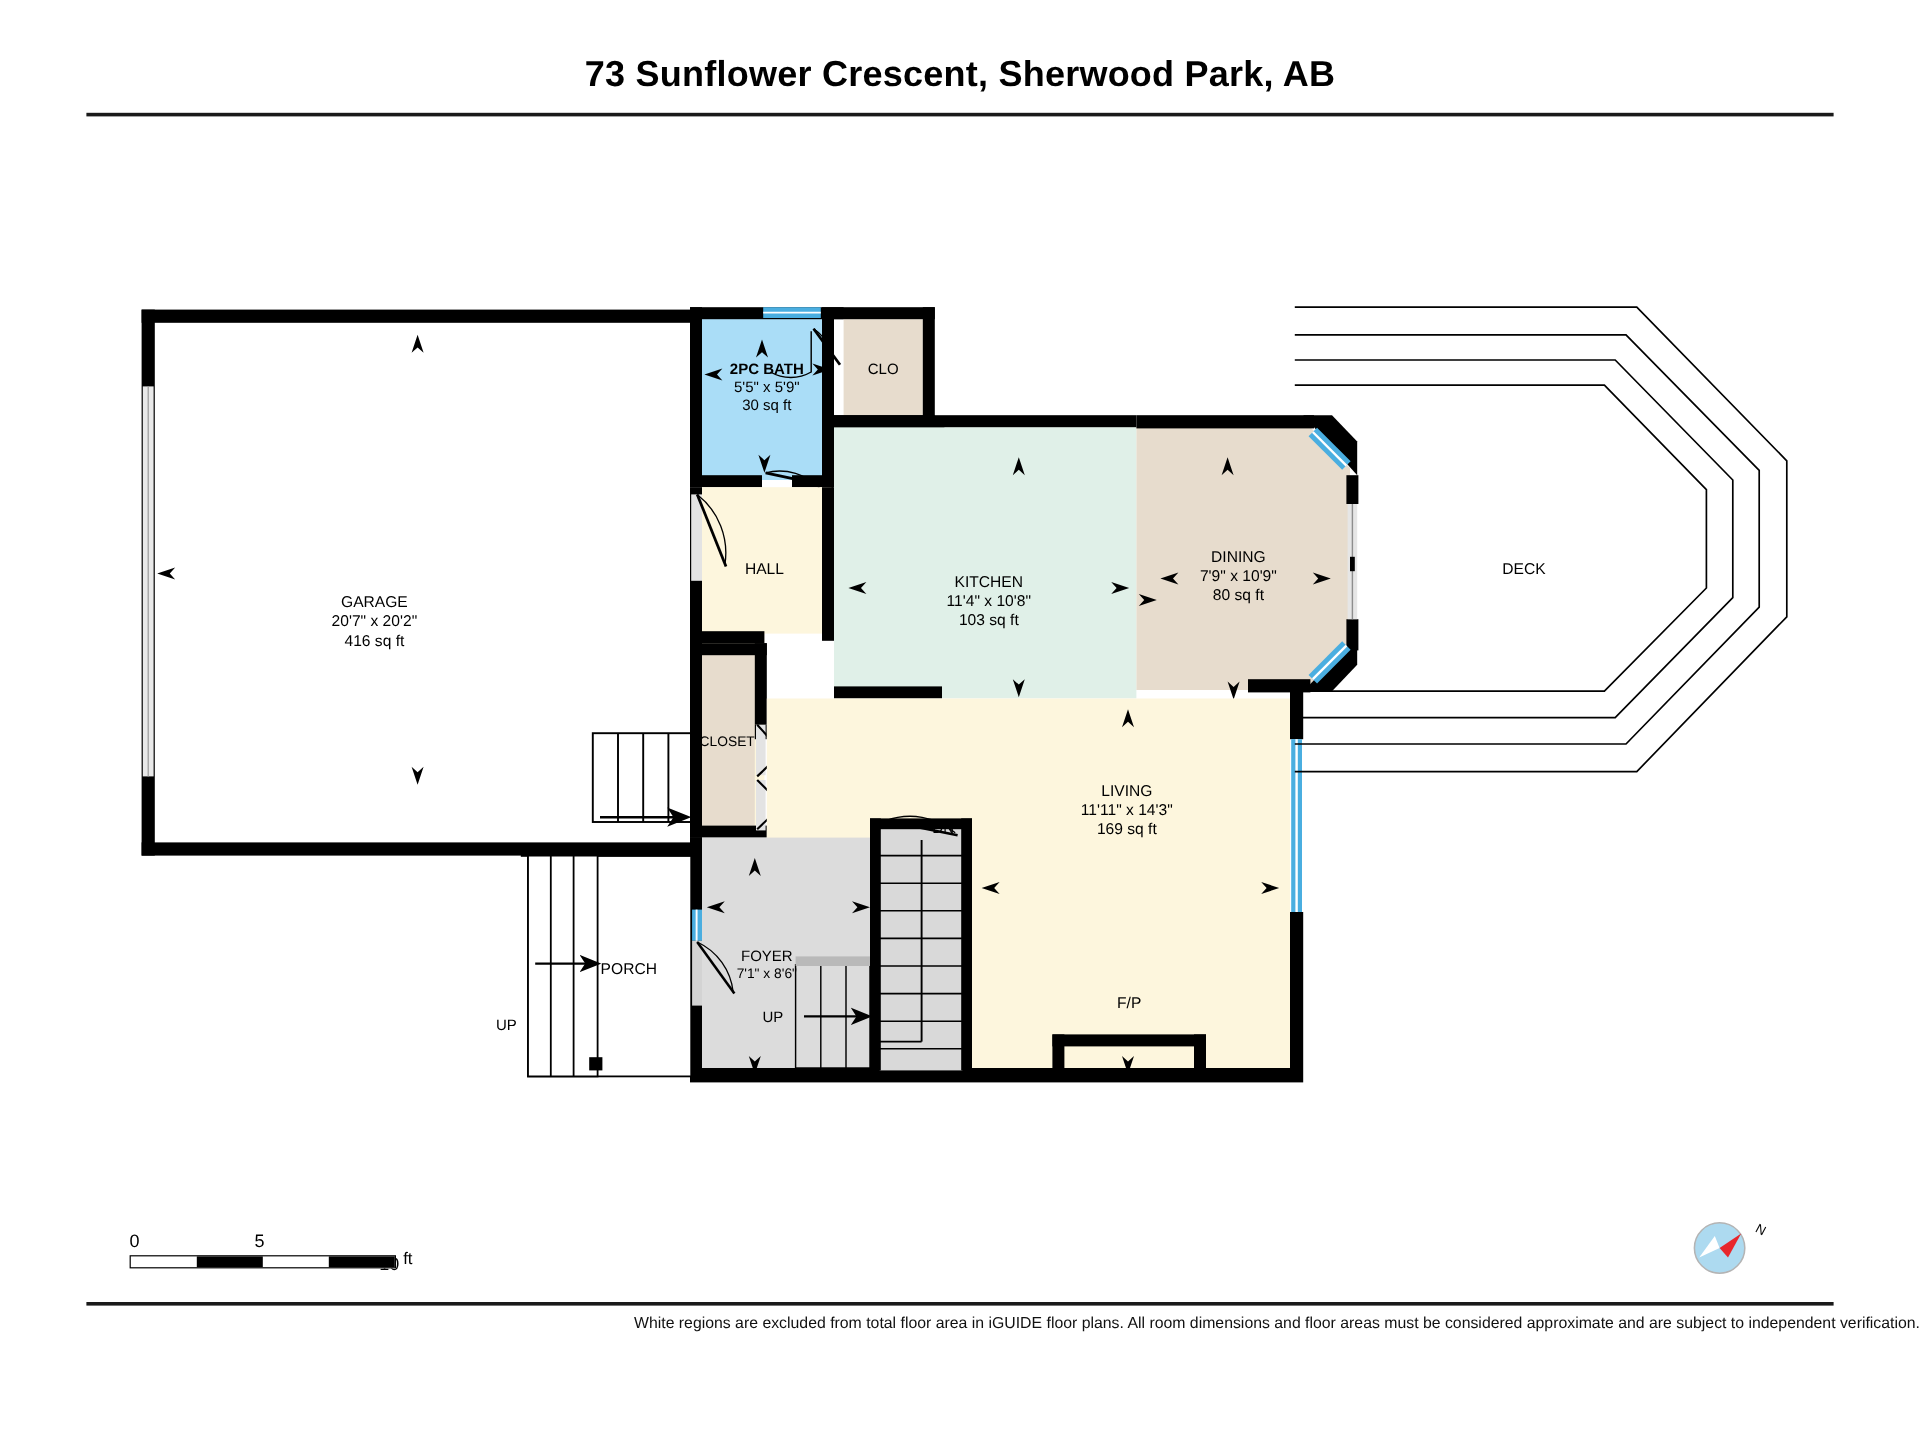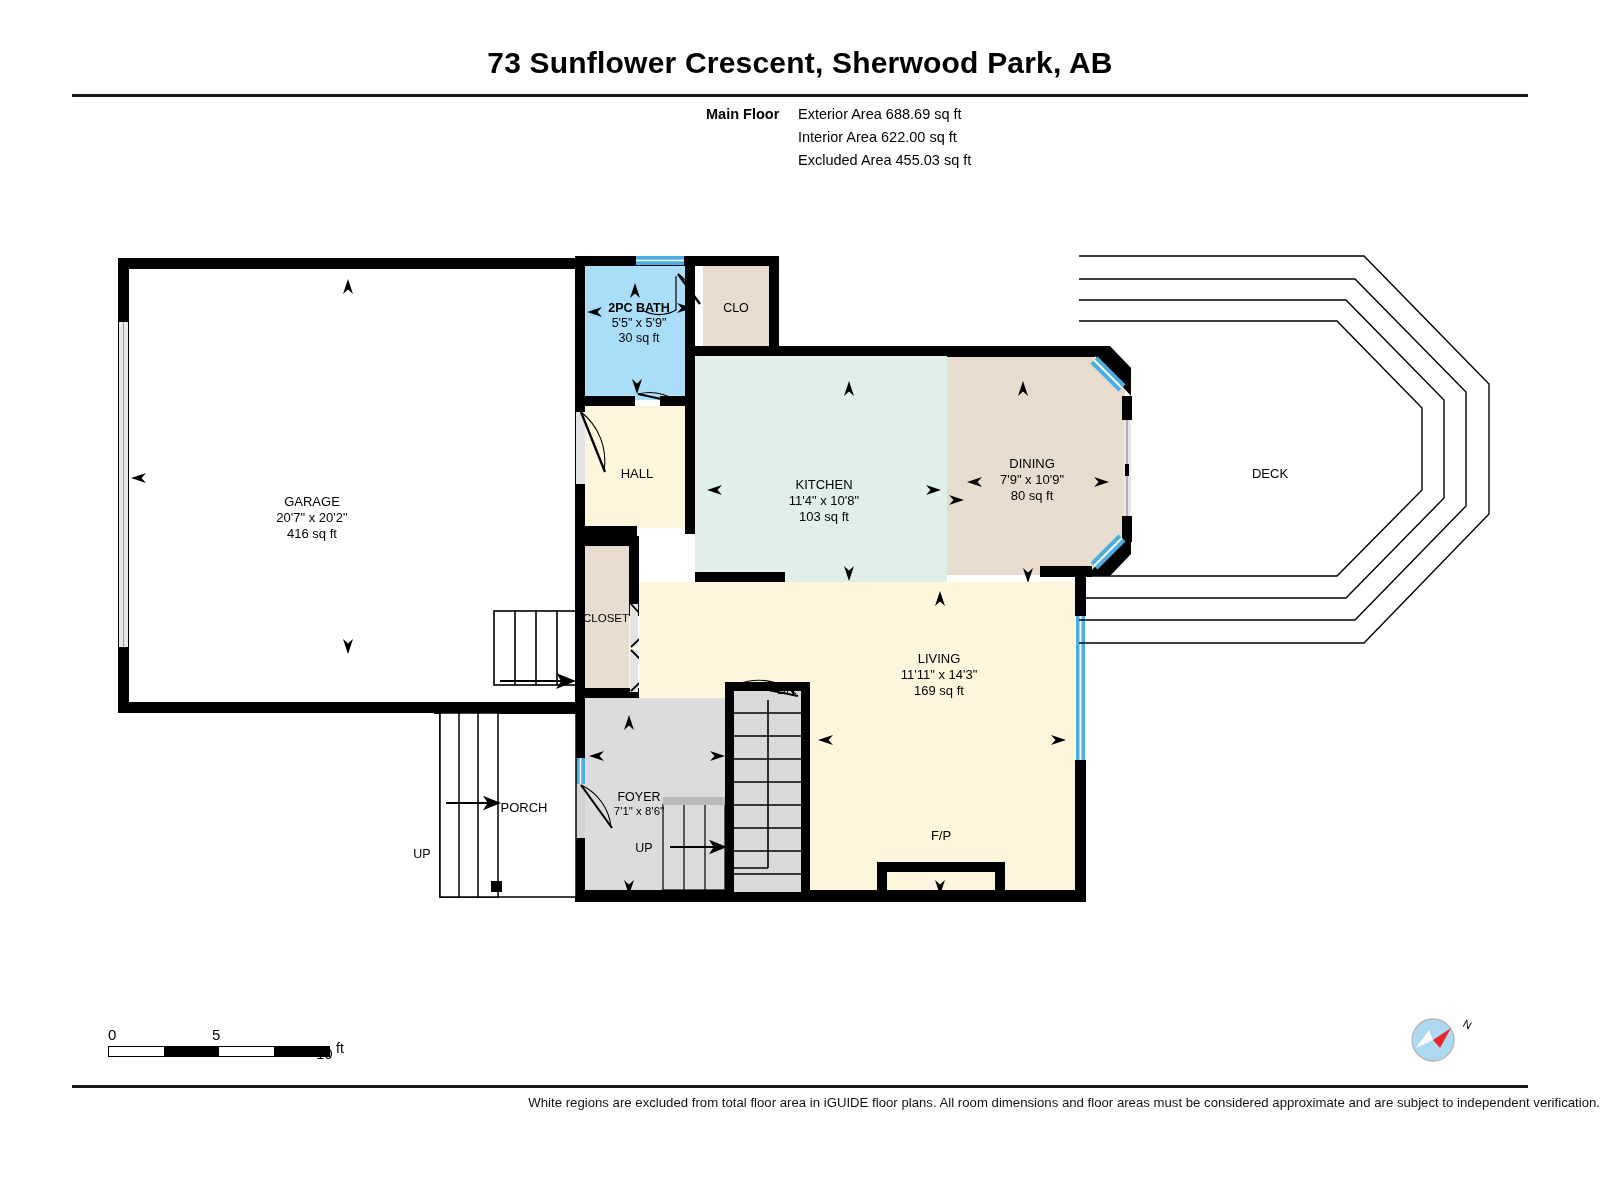--- a/index.html
+++ b/index.html
@@ -67,34 +67,20 @@
   .rlabel{font-family:"Liberation Sans", sans-serif;}
 </style>
 </head>
 <body>
 
 <div class="page">
 
   <div id="page-title">73 Sunflower Crescent, Sherwood Park, AB</div>
   <div id="header-rule"></div>
 
-  <div id="summary">
-    <div class="sum-row">
-      <span class="sum-label">Main Floor</span>
-      <span class="sum-val">Exterior Area 688.69 sq ft</span>
-    </div>
-    <div class="sum-row indent">
-      <span class="sum-label">.</span>
-      <span class="sum-val">Interior Area 622.00 sq ft</span>
-    </div>
-    <div class="sum-row indent">
-      <span class="sum-label">.</span>
-      <span class="sum-val">Excluded Area 455.03 sq ft</span>
-    </div>
-  </div>
 
   <svg id="floorplan" viewBox="0 0 1600 760">
 
     <defs>
       <marker id="fat" markerWidth="10" markerHeight="10" refX="5" refY="5" orient="auto">
         <path d="M0,1 L10,5 L0,9 L2.6,5 Z" fill="#000"></path>
       </marker>
       <g id="dirArrowUp">
         <path d="M0,-9 L5,6 L0,1.5 L-5,6 Z" fill="#000"></path>
       </g>

